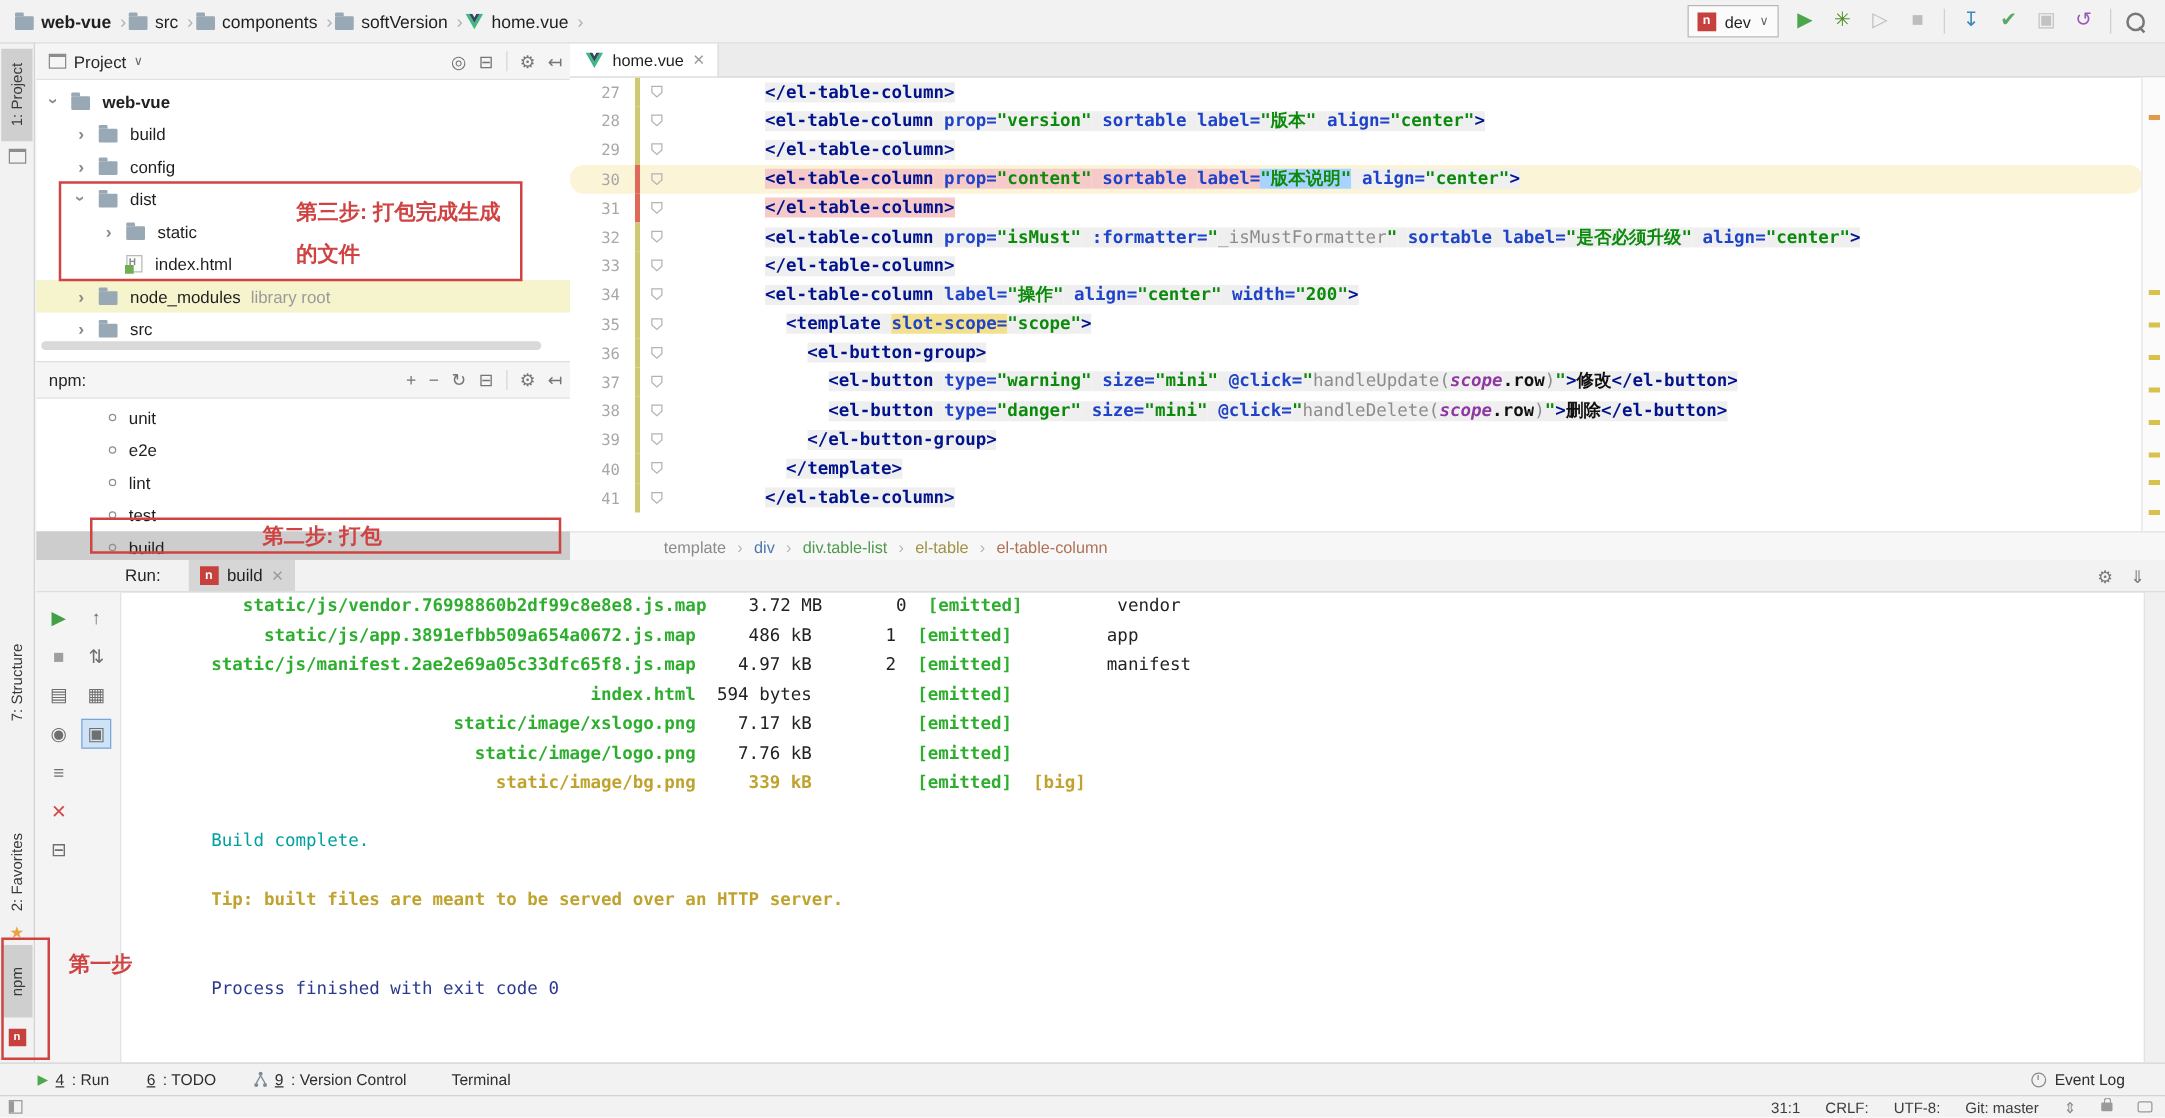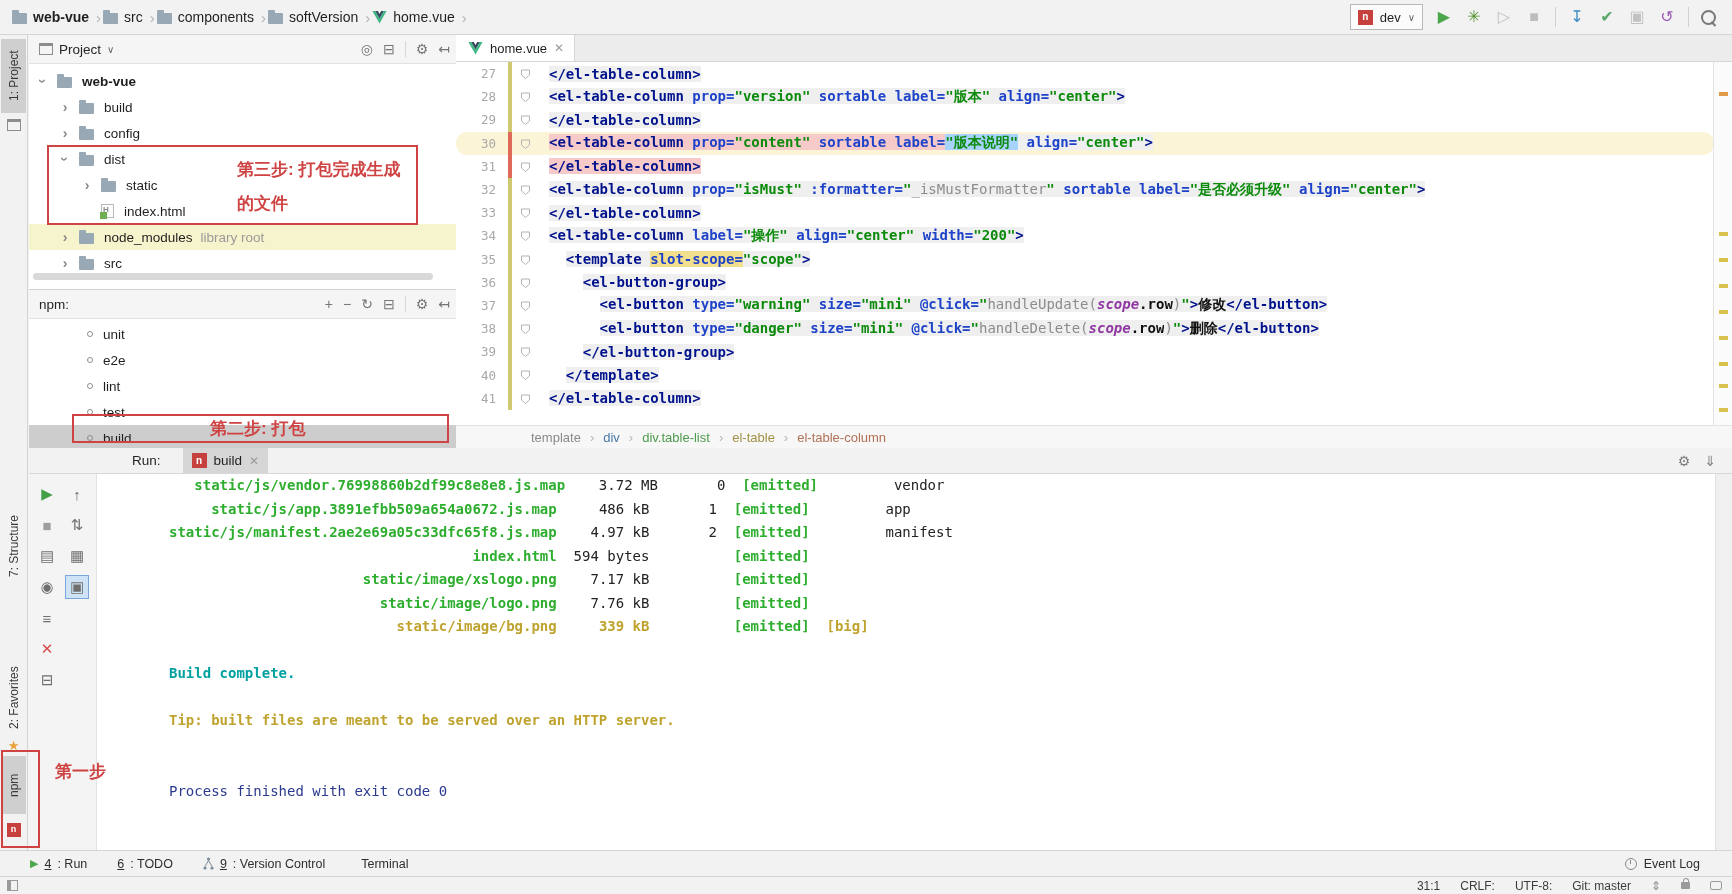--- a/index.html
+++ b/index.html
@@ -65,60 +65,60 @@
   .etab{display:flex;align-items:center;gap:7px;background:#ffffff;padding:0 10px 0 12px;border-right:1px solid #d6d6d6;font-size:13px;}
   .etab .x{color:#9a9a9a;font-size:12px;}
   .code{position:absolute;left:0;top:27px;right:18px;bottom:23px;overflow:hidden;
         font-family:"DejaVu Sans Mono","Liberation Mono",monospace;font-size:14px;}
   .cline{position:relative;height:23.2px;display:flex;align-items:center;}
   .cline.caret{background:#fbf4d7;border-radius:11px;}
   .lnum{width:40px;text-align:right;color:#a8a8a8;font-size:12.5px;flex:none;}
   .chg{position:absolute;left:52px;top:0;width:4px;height:100%;background:#cfc972;}
   .chg.red{background:#e06a5a;}
   .foldw{position:absolute;left:64px;top:5px;width:12px;height:12px;}
-  .ctext{margin-left:53px;white-space:pre;font-weight:bold;letter-spacing:0;}
+  .ctext{margin-left:116px;white-space:pre;font-weight:bold;letter-spacing:0;}
   .tok{background:#efefef;}
   .tok.bg-pink{background:#f7caca;}
   .tok.bg-sel{background:#a8d3ff;}
   .tok.bg-hl{background:#f3e08e;}
   .tk-t{color:#00128c;}
   .tk-a{color:#1e43c8;}
   .tk-v{color:#0b8a0b;}
   .tk-p{color:#111111;}
   .tk-r{color:#8c8c8c;font-weight:normal;}
   .tk-s{color:#9036a3;font-style:italic;}
   .rstripe{position:absolute;top:27px;right:0;width:18px;bottom:23px;background:#fbfbfb;border-left:1px solid #e4e4e4;}
   .mark{position:absolute;right:4px;width:9px;height:4px;background:#d8c14c;}
   .mark.orange{background:#e09a4a;}
   .ebread{position:absolute;left:0;right:0;bottom:0;height:23px;background:#f7f7f7;border-top:1px solid #e2e2e2;
           display:flex;align-items:center;padding-left:75px;font-size:13px;gap:9px;box-sizing:border-box;}
   .ebread .bsep{color:#b5b5b5;}
 
   
   .run-panel{position:absolute;left:29px;top:448px;width:1703px;height:402px;background:#ffffff;box-sizing:border-box;}
-  .run-head{height:26px;background:#f2f2f2;border-bottom:1px solid #d8d8d8;display:flex;align-items:center;box-sizing:border-box;padding-left:32px;}
+  .run-head{height:26px;background:#f2f2f2;border-bottom:1px solid #d8d8d8;display:flex;align-items:center;box-sizing:border-box;}
   .run-label{margin-left:71px;font-size:13.5px;color:#262626;}
   .run-tab{margin-left:22px;height:100%;display:flex;align-items:center;gap:7px;padding:0 9px;background:#d6d6d6;font-size:13.5px;}
   .run-tab .x{color:#9a9a9a;font-size:12px;}
   .run-head-icons{margin-left:auto;display:flex;gap:14px;padding-right:16px;color:#7a7a7a;font-size:14px;}
   .run-body{position:absolute;left:0;top:26px;right:0;bottom:0;display:flex;}
   .run-toolbar{width:68px;background:#f4f4f4;border-right:1px solid #e3e3e3;flex:none;
                display:grid;grid-template-columns:30px 30px;grid-auto-rows:31px;padding:8px 0 0 6px;box-sizing:border-box;}
   .rt-ic{display:flex;align-items:center;justify-content:center;font-size:15px;color:#6f6f6f;width:24px;height:24px;}
   .rt-ic.g{color:#43a047;}
   .rt-ic.d{color:#9e9e9e;}
   .rt-ic.r{color:#d44a4a;}
   .rt-ic.selbg{background:#cfe3f7;border:1px solid #7aa7d9;box-sizing:border-box;}
   .console{position:relative;flex:1;overflow:hidden;font-family:"DejaVu Sans Mono","Liberation Mono",monospace;font-size:14px;}
   .cons-line{height:23.5px;line-height:23.5px;white-space:pre;padding-left:72px;}
   .cons-line:first-child{margin-top:-10px;}
   .cg{color:#2eae2e;font-weight:bold;}
   .ck{color:#222222;}
   .cy{color:#bfa32e;font-weight:bold;}
-  .ct{color:#00a0a0;font-weight:bold;}
+  .ct{color:#00a0a0;}
   .cb{color:#2b3a8f;}
   .cons-scroll{position:absolute;right:0;top:0;bottom:0;width:16px;background:#f0f0f0;border-left:1px solid #e2e2e2;}
 
   
   .twbar{position:absolute;left:0;right:0;top:850px;height:26px;background:#f2f2f2;border-top:1px solid #d4d4d4;
          display:flex;align-items:center;box-sizing:border-box;font-size:12.5px;color:#2e2e2e;}
   .twitem{display:flex;align-items:center;gap:6px;margin-left:30px;}
   .twitem .sc{text-decoration:underline;}
   .tw-run-ic{color:#4ca64c;font-size:11px;}
   .eventlog{margin-left:auto;margin-right:32px;display:flex;align-items:center;gap:7px;}

